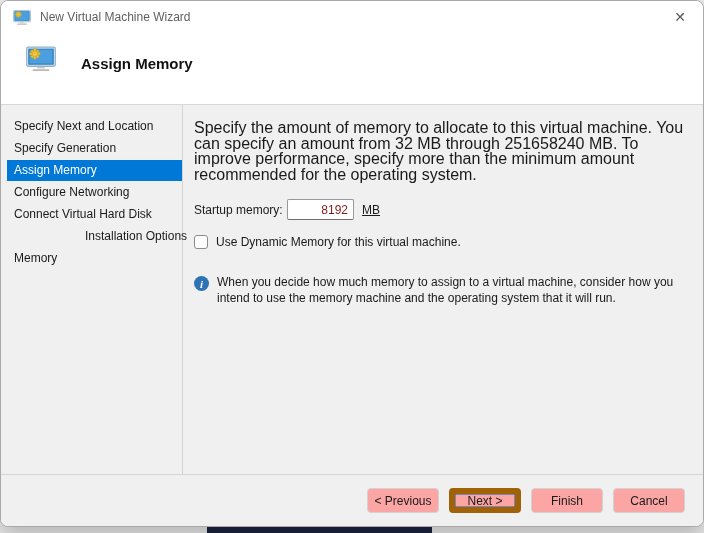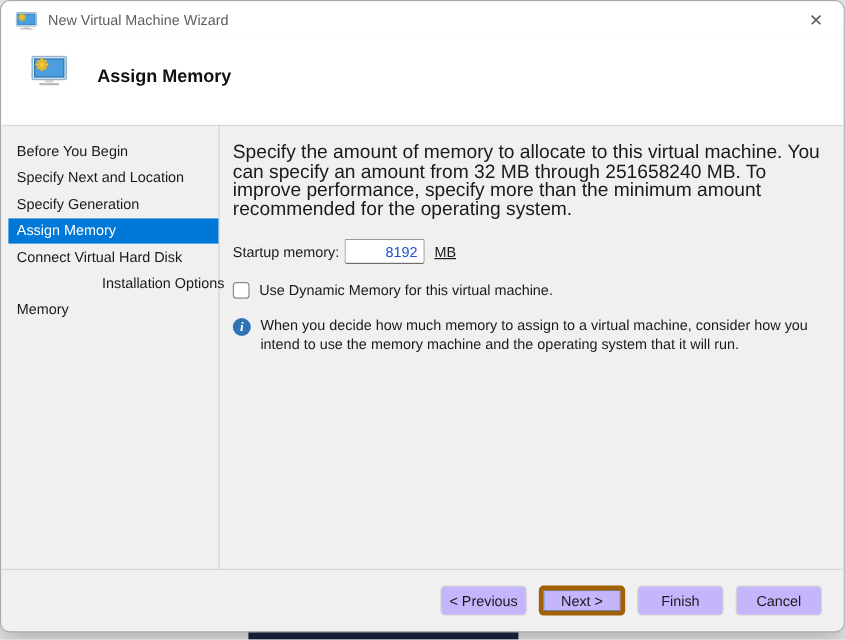--- a/index.html
+++ b/index.html
@@ -87,24 +87,24 @@
   .startup-row .field-label { font-size: 12px; width: 93px; flex: 0 0 auto; }
   .mem-input {
     width: 67px; height: 21px;
     border: 1px solid #999999;
     border-bottom-color: #6e6e6e;
     border-radius: 2px;
     background: #ffffff;
     text-align: right;
     padding-right: 5px;
     font-family: "Liberation Sans", sans-serif;
-    font-size: 12px; color: #1d4ed8;
+    font-size: 12px; color: #7f1d1d;
   }
   .unit-label { font-size: 12px; margin-left: 8px; text-decoration: underline; }
-  .checkbox-row { display: flex; align-items: center; margin-bottom: 15px; }
+  .checkbox-row { display: flex; align-items: center; margin-bottom: 26px; }
   .checkbox {
     width: 14px; height: 14px;
     background: #ffffff;
     border: 1px solid #8b8b8b;
     border-radius: 3px;
     flex: 0 0 auto;
   }
   .checkbox-row .cb-label { font-size: 12px; margin-left: 8px; }
   .info-row { display: flex; align-items: flex-start; }
   .info-icon {
@@ -124,29 +124,29 @@
     position: absolute; left: 0; right: 0; bottom: 0;
     height: 52px;
     background: #f0f0f0;
     border-top: 1px solid #d5d5d5;
     display: flex; align-items: center; justify-content: flex-end;
     gap: 10px;
     padding-right: 18px;
   }
   .btn {
     width: 72px; height: 25px;
-    background: #c4b5fd;
+    background: #fca5a5;
     border: 1px solid #d2d2d2;
     border-radius: 4px;
     font-family: "Liberation Sans", sans-serif;
     font-size: 12px; color: #1a1a1a;
     cursor: default;
   }
   .btn.primary {
-    border: 4px solid #a16207;
+    border: 6px solid #a16207;
     box-shadow: inset 0 0 0 0.5px #0067c0;
   }
 </style>
 </head>
 <body>
 
 <div class="backdrop-strip"></div>
 
 <div class="window">
 
@@ -191,24 +191,24 @@
       </g>
       <rect x="12" y="22" width="8" height="1.6" fill="#c8c8c8"></rect>
       <rect x="7" y="24.4" width="18" height="2" rx="1" fill="#b9b9b9"></rect>
     </svg>
     <h1>Assign Memory</h1>
   </div>
 
   <div class="main">
 
     <nav class="sidebar">
-      <div class="nav-item">Before You Begin</div>
       <div class="nav-item">Specify Next and Location</div>
       <div class="nav-item">Specify Generation</div>
       <div class="nav-item selected">Assign Memory</div>
+      <div class="nav-item">Configure Networking</div>
       <div class="nav-item">Connect Virtual Hard Disk</div>
       <div class="nav-item indent">Installation Options</div>
       <div class="nav-item">Memory</div>
     </nav>
 
     <div class="content">
       <p class="description">Specify the amount of memory to allocate to this virtual machine. You can specify an amount from 32 MB through 251658240 MB. To improve performance, specify more than the minimum amount recommended for the operating system.</p>
 
       <div class="startup-row">
         <span class="field-label">Startup memory:</span>

